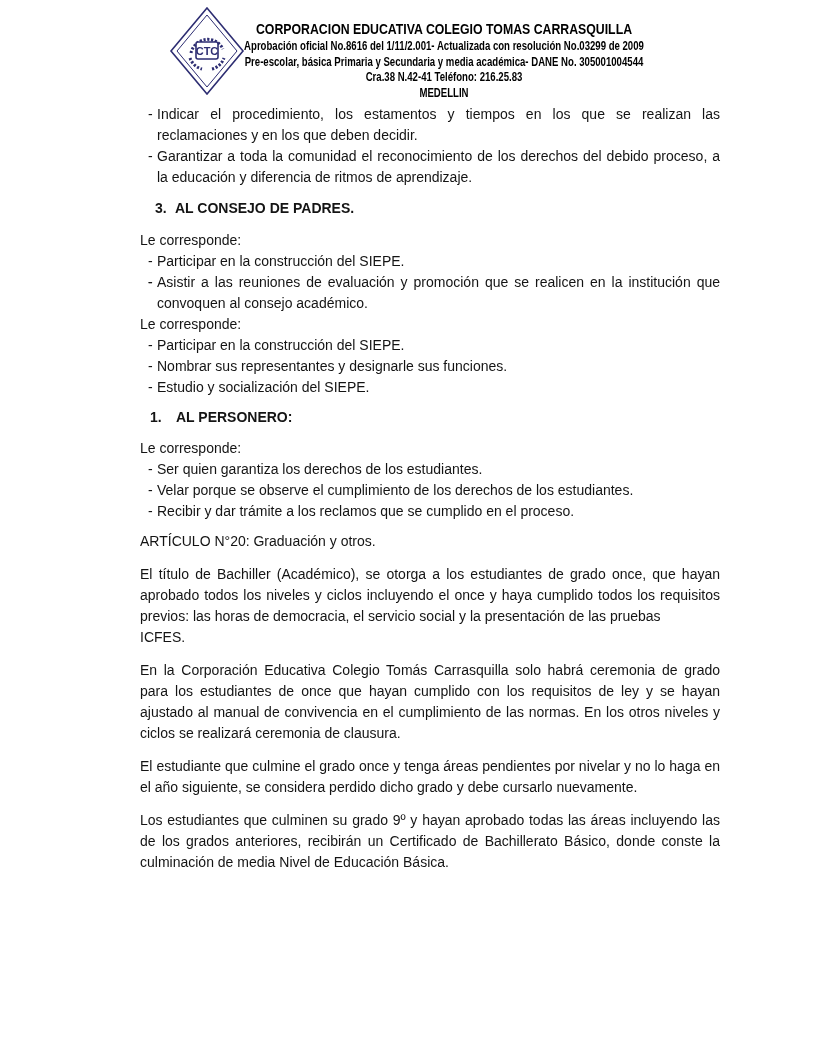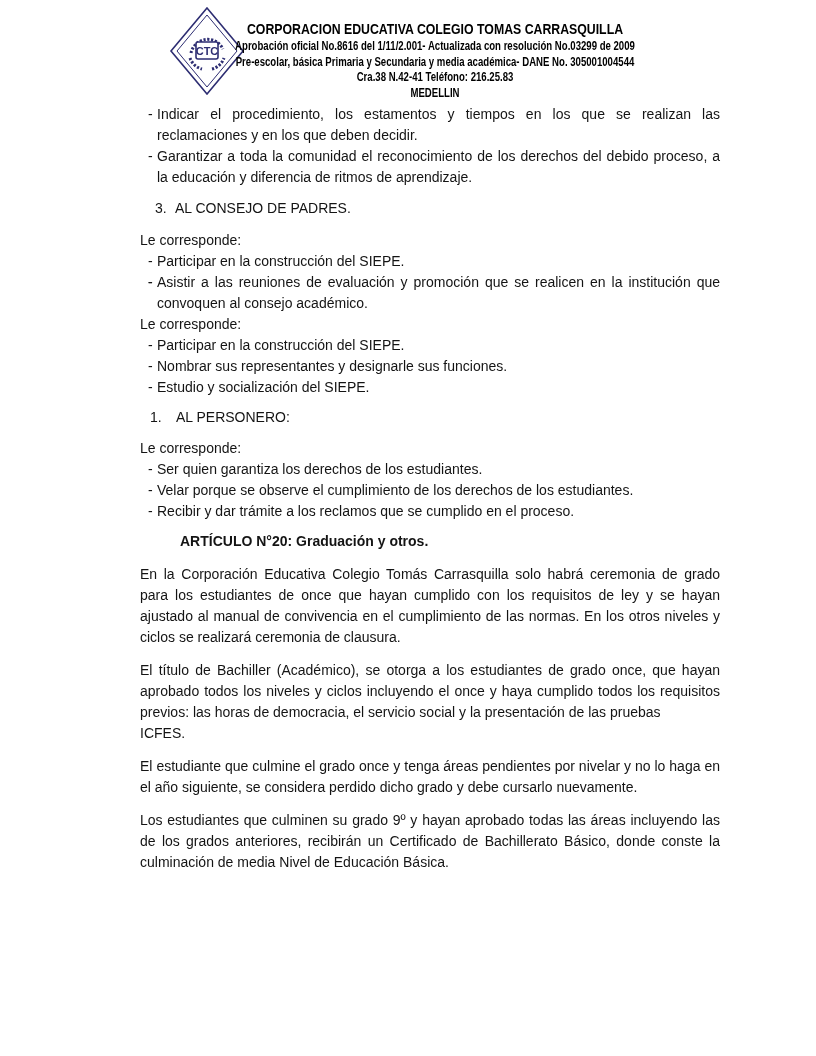--- a/index.html
+++ b/index.html
@@ -9,42 +9,42 @@
     margin: 0 auto;
     background: #ffffff;
     font-family: "Liberation Sans", "DejaVu Sans", sans-serif;
     color: #141414;
     overflow: hidden;
   }
   
   .doc-header { position: relative; height: 104px; }
   .logo-wrap { position: absolute; left: 169px; top: 6px; width: 76px; height: 90px; }
   .header-text {
-    position: absolute; left: 150px; top: 18px; width: 570px;
+    position: absolute; left: 159px; top: 18px; width: 570px;
     text-align: center; font-weight: bold; color: #000;
   }
   .h-title { font-size: 15px; line-height: 21px; transform: scaleX(0.82); transform-origin: center; white-space: nowrap; }
   .h-sub   { font-size: 12px; line-height: 15.5px; transform: scaleX(0.80); transform-origin: center; white-space: nowrap; }
   
   .doc-body {
     margin: 0 96px 0 140px;
     font-size: 14px; line-height: 21px;
     text-align: justify;
   }
   .bullet { position: relative; padding-left: 17px; }
   .bullet .dash { position: absolute; left: 8px; }
-  .sec-head { font-weight: normal; margin-left: 15px; }
+  .sec-head { font-weight: bold; margin-left: 15px; }
   .sec-head .sec-num { display: inline-block; min-width: 12px; margin-right: 8px; }
   .sec-head.wide-num { margin-left: 10px; }
   .sec-head.wide-num .sec-num { margin-right: 14px; }
   .mt9  { margin-top: 9px; }
   .mt10 { margin-top: 10px; }
   .mt11 { margin-top: 11px; }
   .para { margin-top: 12px; white-space: pre-line; }
-  .art-head { font-weight: bold; margin-top: 9px; margin-left: 40px; }
+  .art-head { font-weight: normal; margin-top: 9px; }
 </style>
 </head>
 <body>
 
 <div class="page">
 
   <div class="doc-header">
     <div class="logo-wrap">
       <svg width="76" height="90" viewBox="0 0 76 90">
         <polygon points="38,2 74,45 38,88 2,45" fill="none" stroke="#2d2d72" stroke-width="1.6"></polygon>
@@ -125,20 +125,20 @@
         <span class="dash">-</span>
         <span>Velar porque se observe el cumplimiento de los derechos de los estudiantes.</span>
       </div>
       <div class="bullet">
         <span class="dash">-</span>
         <span>Recibir y dar trámite a los reclamos que se cumplido en el proceso.</span>
       </div>
     </div>
 
     <div class="art-head">ARTÍCULO N°20: Graduación y otros.</div>
-    <div class="para">En la Corporación Educativa Colegio Tomás Carrasquilla solo habrá ceremonia de grado para los estudiantes de once que hayan cumplido con los requisitos de ley y se hayan ajustado al manual de convivencia en el cumplimiento de las normas. En los otros niveles y ciclos se realizará ceremonia de clausura.</div>
     <div class="para">El título de Bachiller (Académico), se otorga a los estudiantes de grado once, que hayan aprobado todos los niveles y ciclos incluyendo el once y haya cumplido todos los requisitos previos: las horas de democracia, el servicio social y la presentación de las pruebas
 ICFES.</div>
+    <div class="para">En la Corporación Educativa Colegio Tomás Carrasquilla solo habrá ceremonia de grado para los estudiantes de once que hayan cumplido con los requisitos de ley y se hayan ajustado al manual de convivencia en el cumplimiento de las normas. En los otros niveles y ciclos se realizará ceremonia de clausura.</div>
     <div class="para">El estudiante que culmine el grado once y tenga áreas pendientes por nivelar y no lo haga en el año siguiente, se considera perdido dicho grado y debe cursarlo nuevamente.</div>
     <div class="para">Los estudiantes que culminen su grado 9º y hayan aprobado todas las áreas incluyendo las de los grados anteriores, recibirán un Certificado de Bachillerato Básico, donde conste la culminación de media Nivel de Educación Básica.</div>
 
   </div>
 </div>
 
 </body></html>

